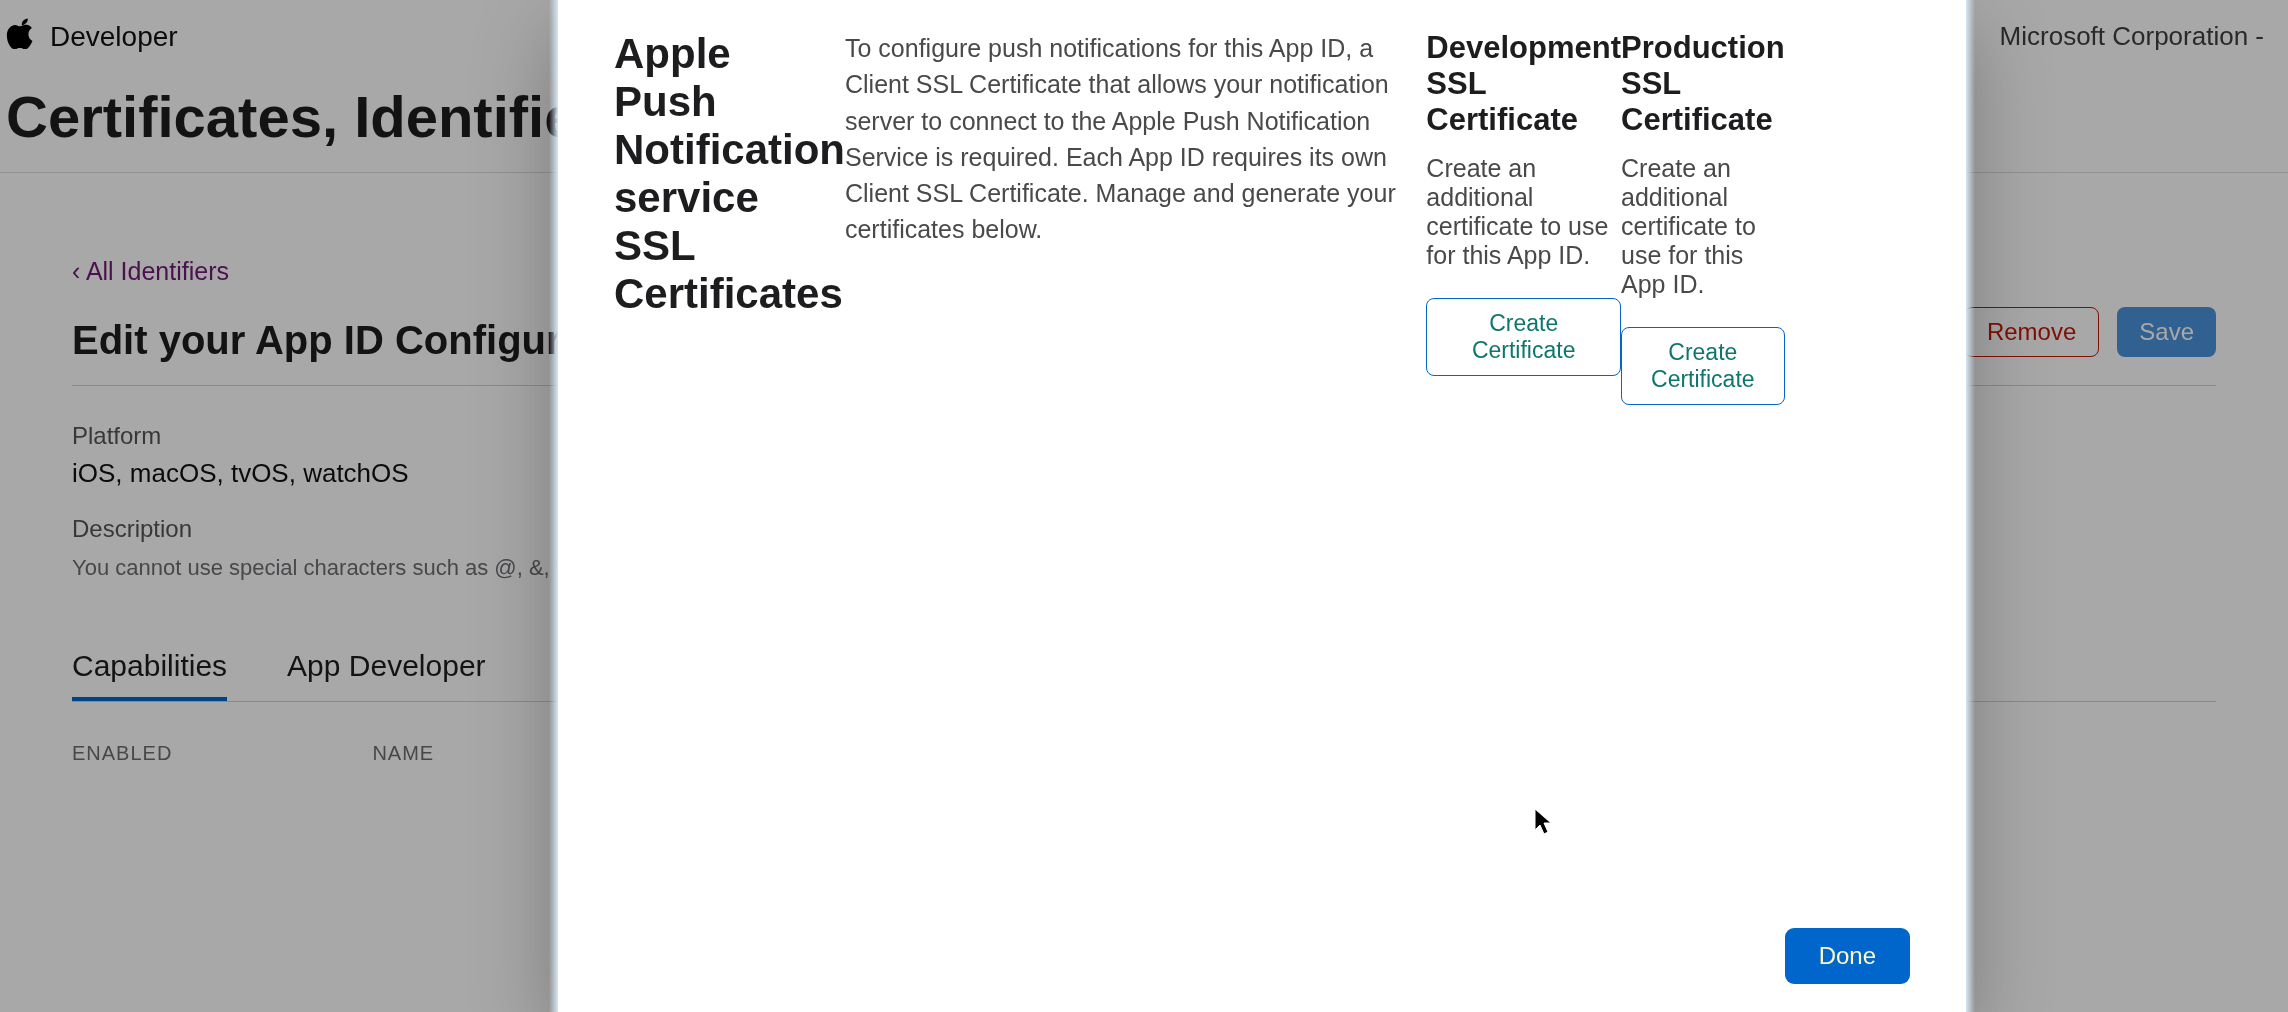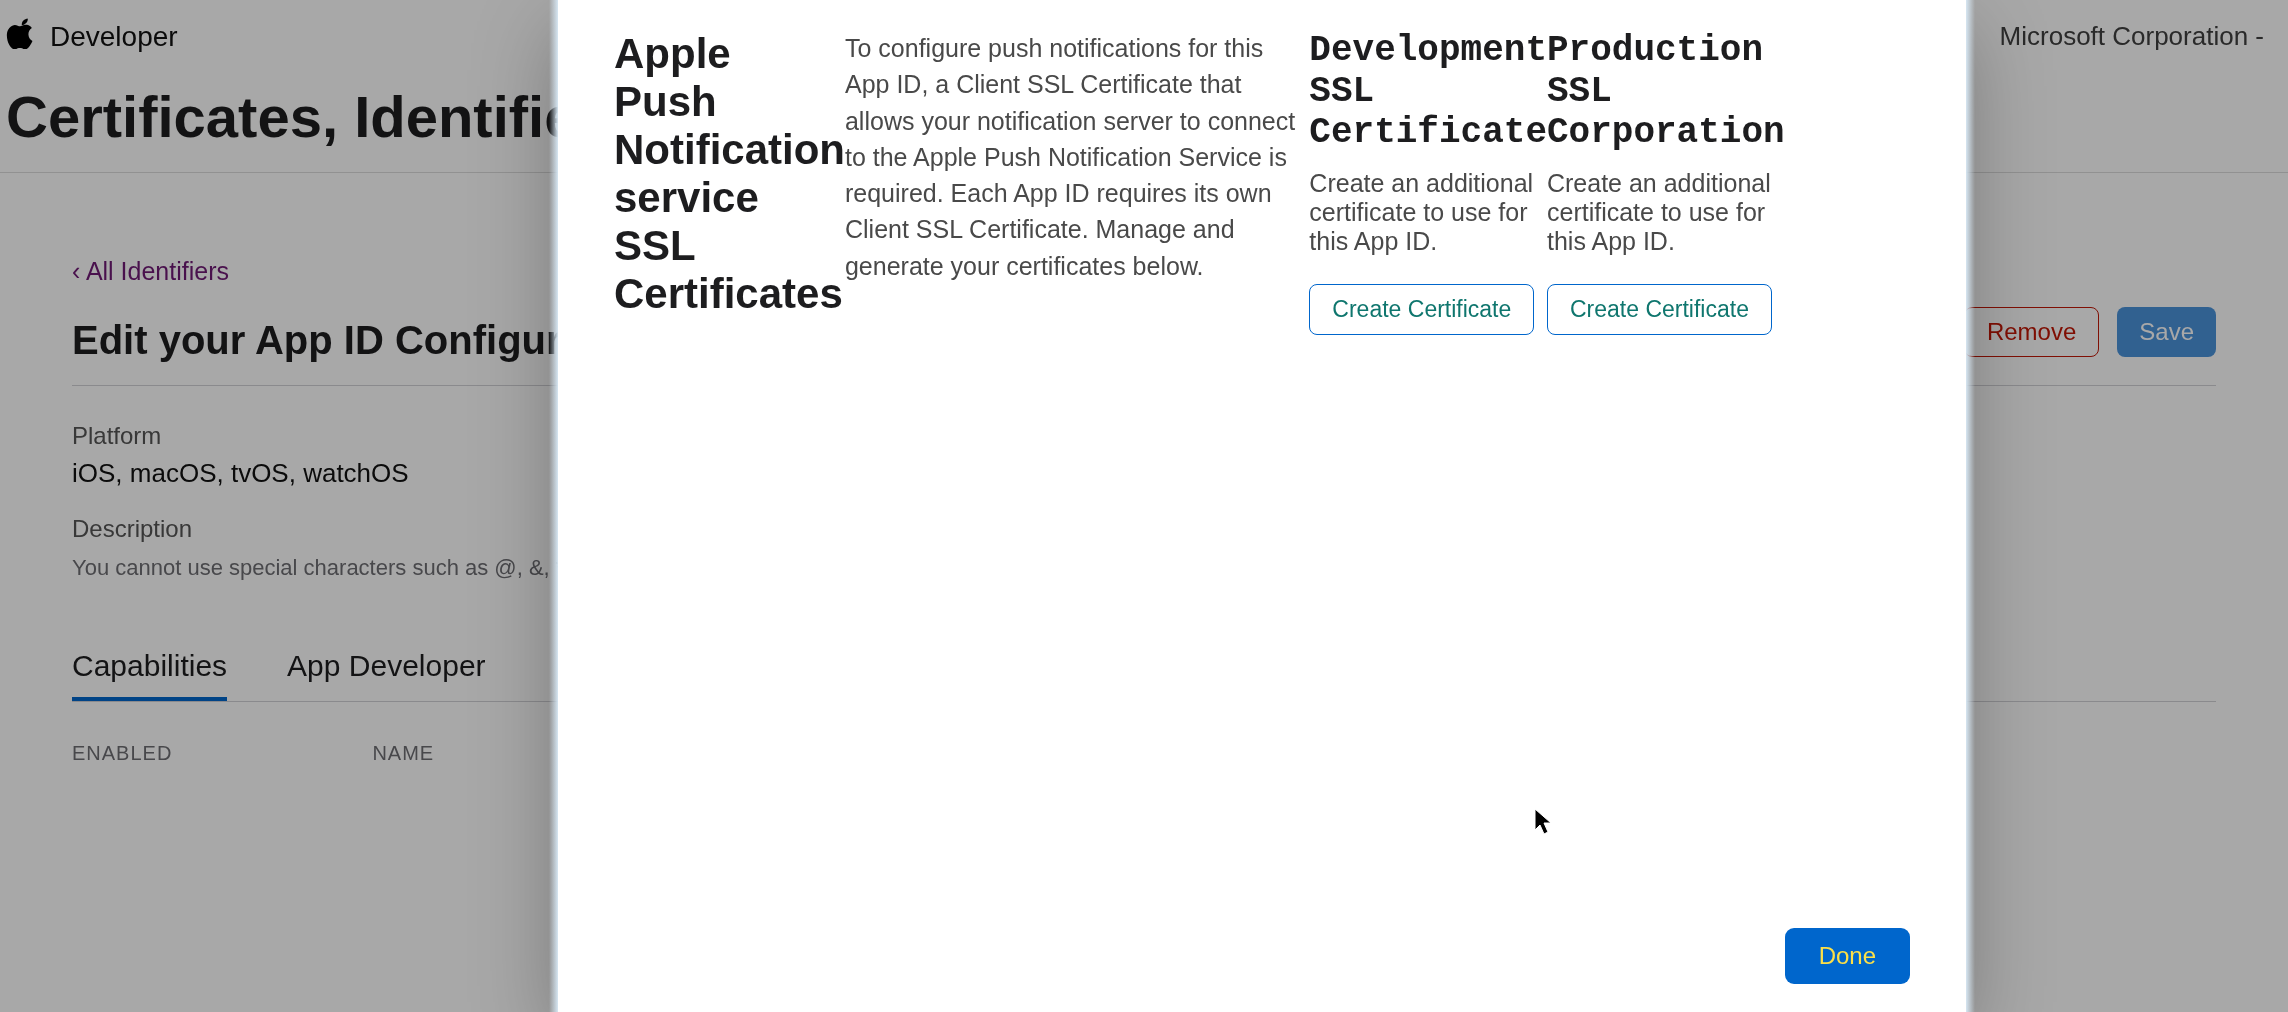--- a/index.html
+++ b/index.html
@@ -195,24 +195,23 @@
     color: #1d1d1f;
     margin-bottom: 28px;
   }
   .modal p.intro {
     font-size: 25px;
     line-height: 1.45;
     color: #494949;
     margin-bottom: 80px;
   }
   .section h2 {
-    font-size: 36px;
+    font-size: 31px;
     font-weight: 700;
     margin-bottom: 16px;
-    font-family: Liberation Mono, monospace;
   }
   .section p {
     font-size: 25px;
     color: #494949;
     margin-bottom: 28px;
   }
   .btn-outline-blue {
     display: inline-block;
     border: 1.5px solid #0066cc;
     color: #0f766e;
@@ -225,21 +224,21 @@
     margin-bottom: 50px;
   }
   .modal-footer {
     margin-top: auto;
     display: flex;
     justify-content: flex-end;
   }
   .btn-blue {
     border: none;
     background: #0066cc;
-    color: #fde047;
+    color: #fef9c3;
     font-size: 24px;
     font-weight: 500;
     padding: 14px 34px;
     border-radius: 9px;
     cursor: pointer;
   }
 
   .cursor {
     position: absolute;
     top: 808px;
@@ -302,21 +301,21 @@
   <h1>Apple Push Notification service SSL Certificates</h1>
   <p class="intro">To configure push notifications for this App ID, a Client SSL Certificate that allows your notification server to connect to the Apple Push Notification Service is required. Each App ID requires its own Client SSL Certificate. Manage and generate your certificates below.</p>
 
   <div class="section">
     <h2>Development SSL Certificate</h2>
     <p>Create an additional certificate to use for this App ID.</p>
     <button class="btn-outline-blue">Create Certificate</button>
   </div>
 
   <div class="section">
-    <h2>Production SSL Corporation</h2>
+    <h2>Production SSL Certificate</h2>
     <p>Create an additional certificate to use for this App ID.</p>
     <button class="btn-outline-blue">Create Certificate</button>
   </div>
 
   <div class="modal-footer">
     <button class="btn-blue">Done</button>
   </div>
 </div>
 
 <svg class="cursor" viewBox="0 0 20 28">

